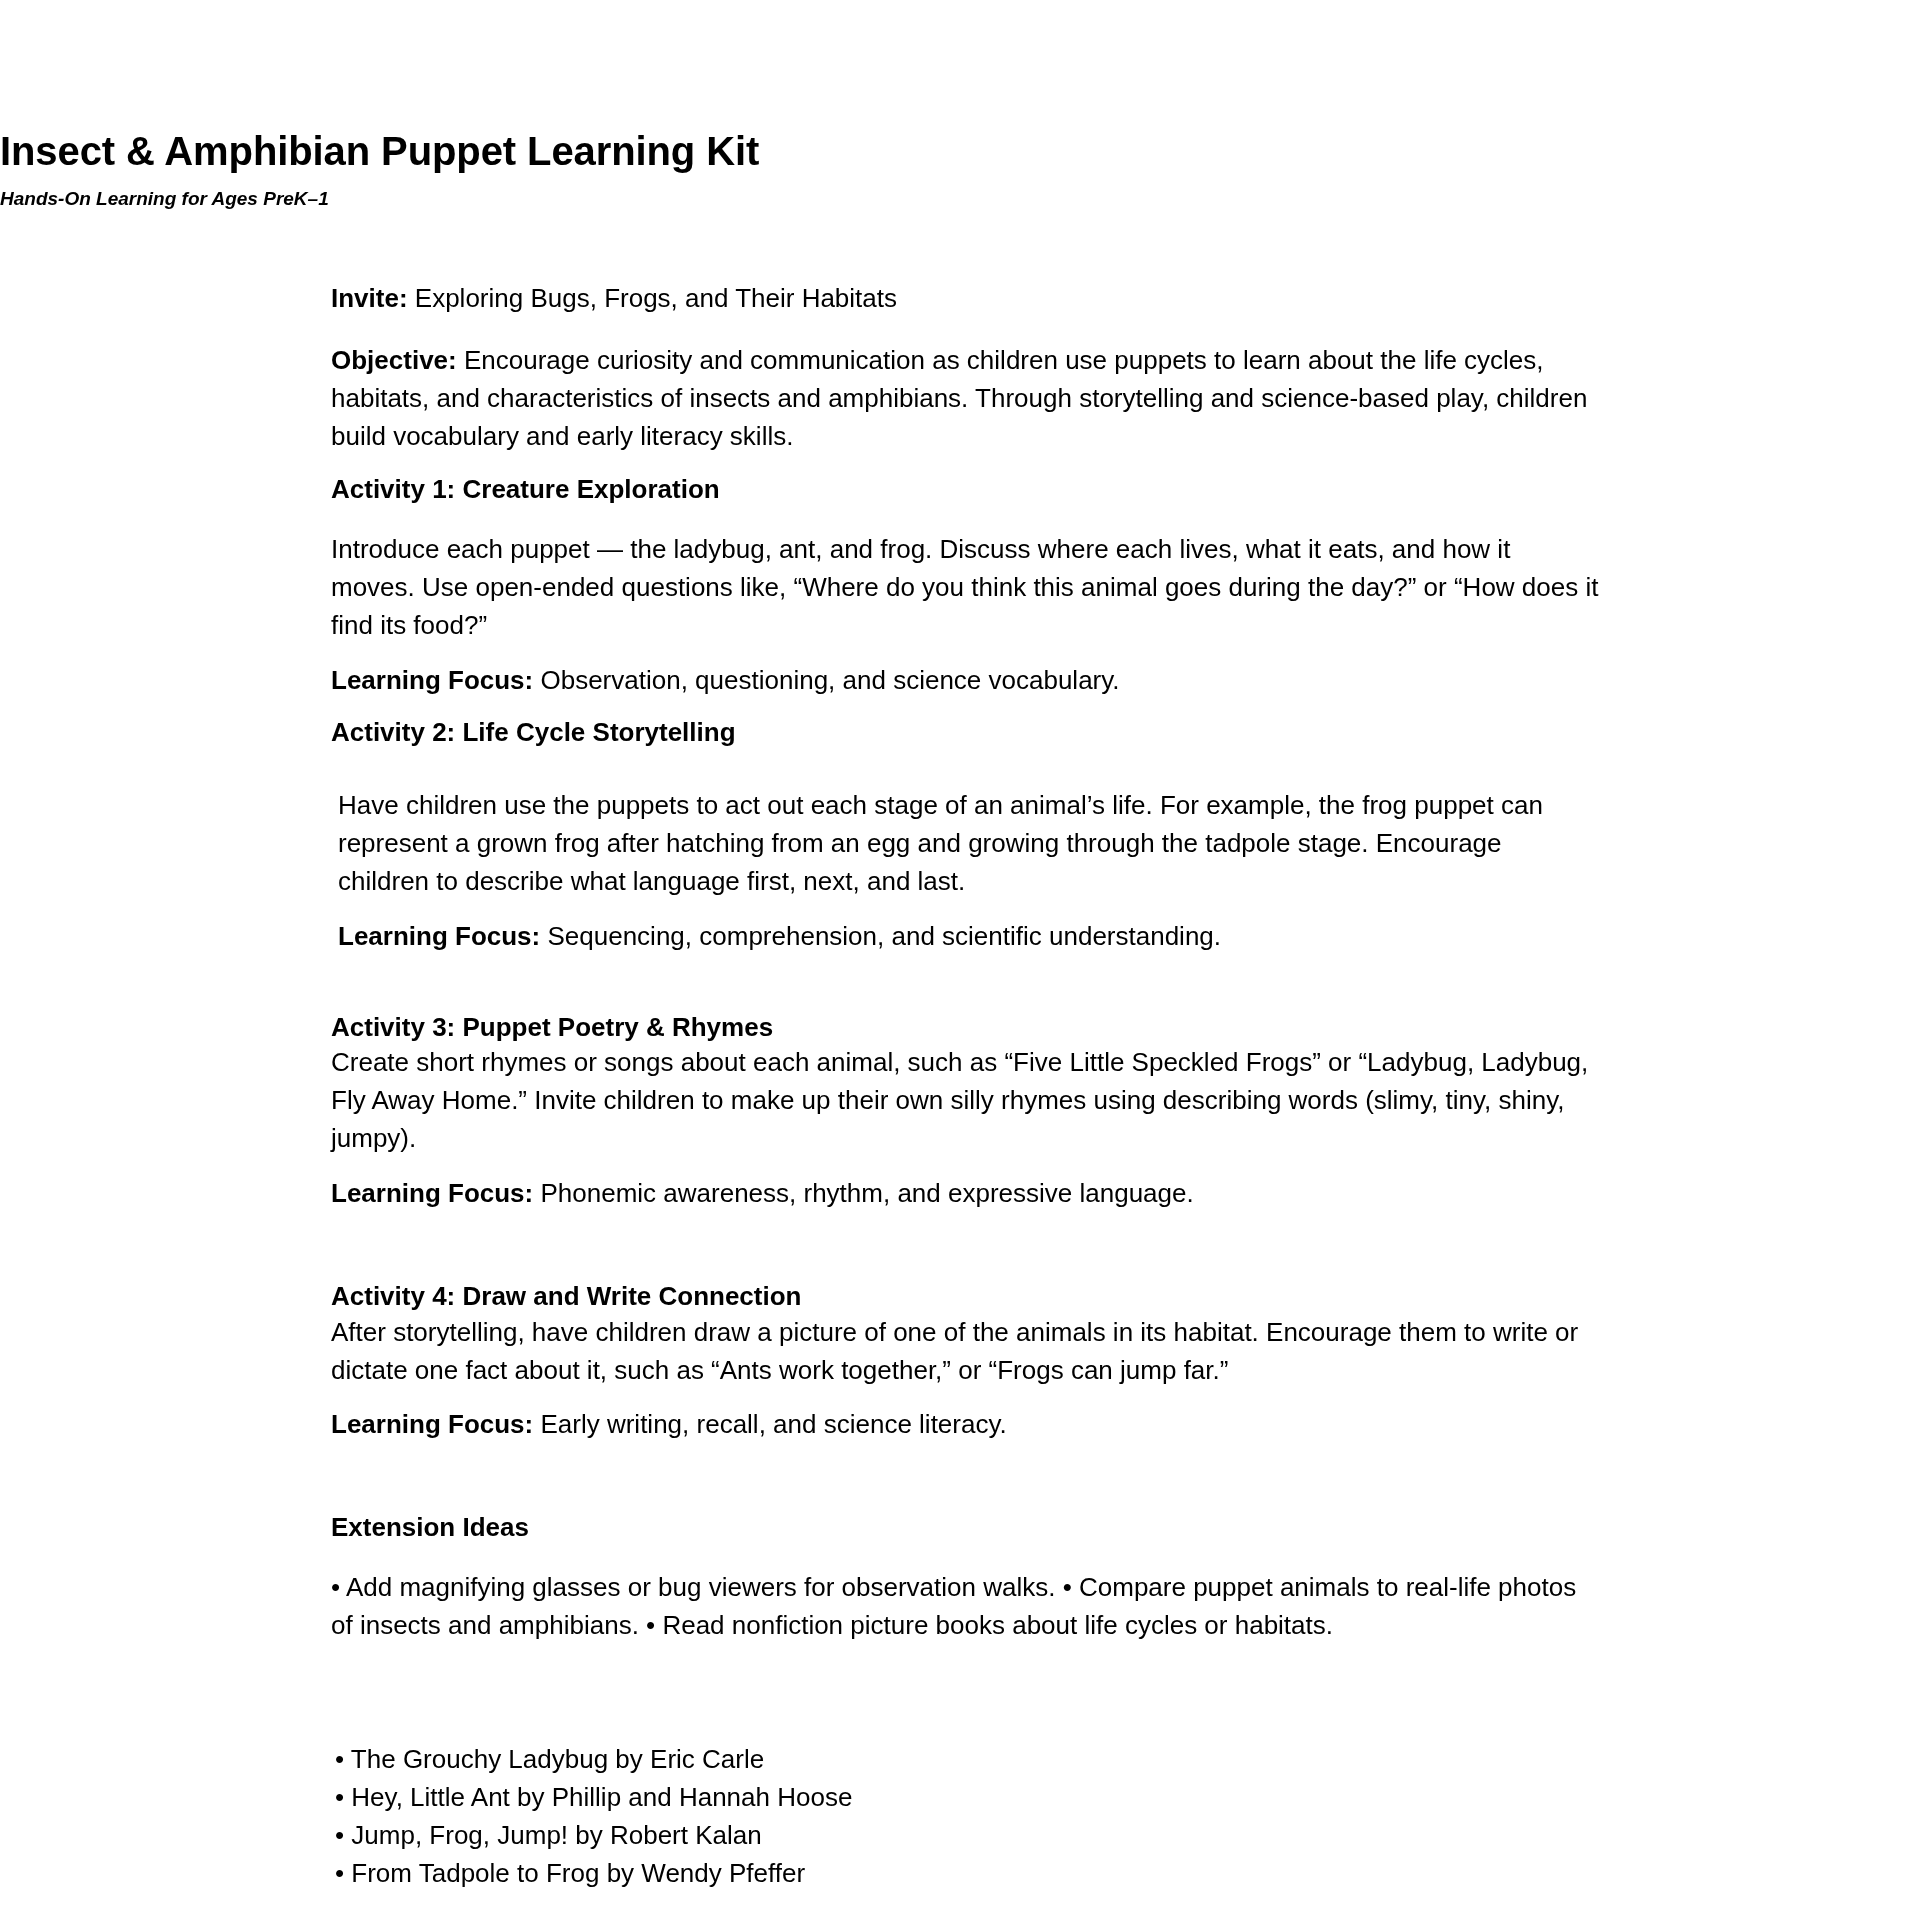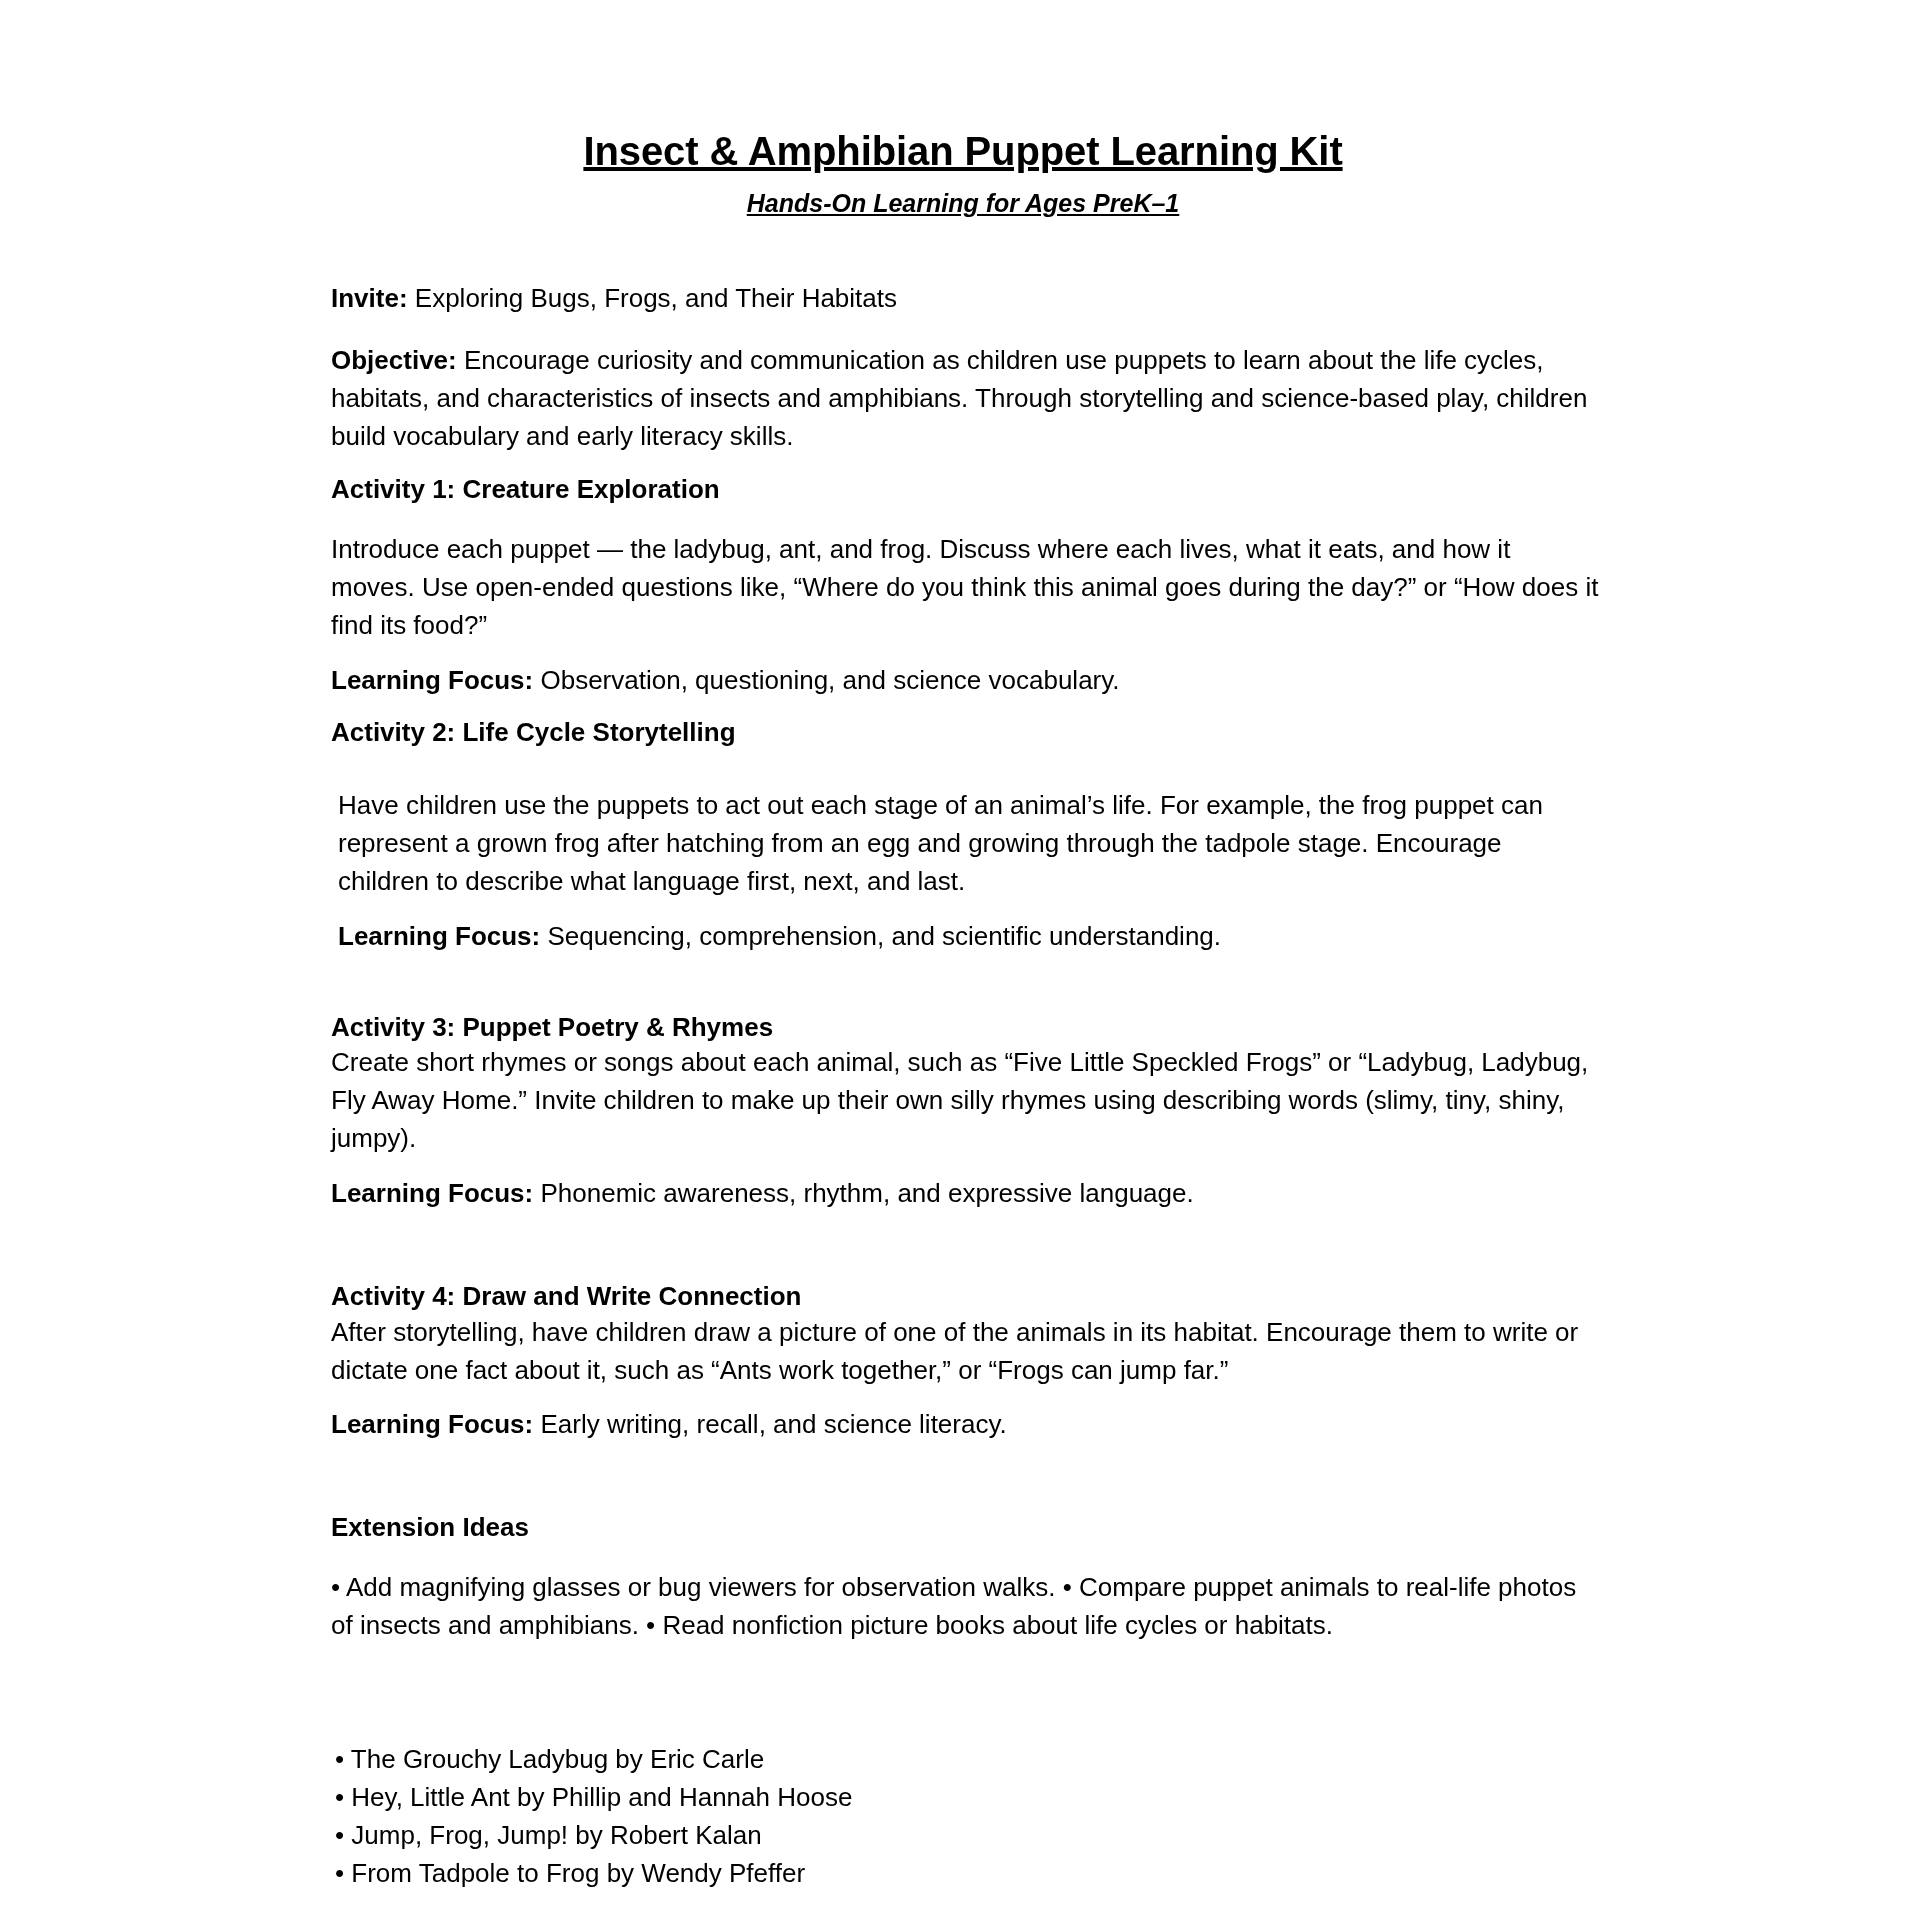--- a/index.html
+++ b/index.html
@@ -25,32 +25,31 @@
     padding: 0;
     overflow: hidden;
   }
 
   
   .title-block {
     position: absolute;
     left: 0;
     top: 128px;
     width: 1926px;
-    text-align: center;
-    text-decoration: underline;
+    text-align: left;
   }
   .doc-title {
     font-size: 40px;
     font-weight: bold;
     line-height: 1.16;
     letter-spacing: -0.1px;
     margin: 0;
   }
   .doc-subtitle {
-    font-size: 25px;
+    font-size: 19px;
     font-weight: bold;
     font-style: italic;
     line-height: 1.2;
     margin: 0;
     padding-top: 14px;
   }
 
   
   .body-col {
     position: absolute;

